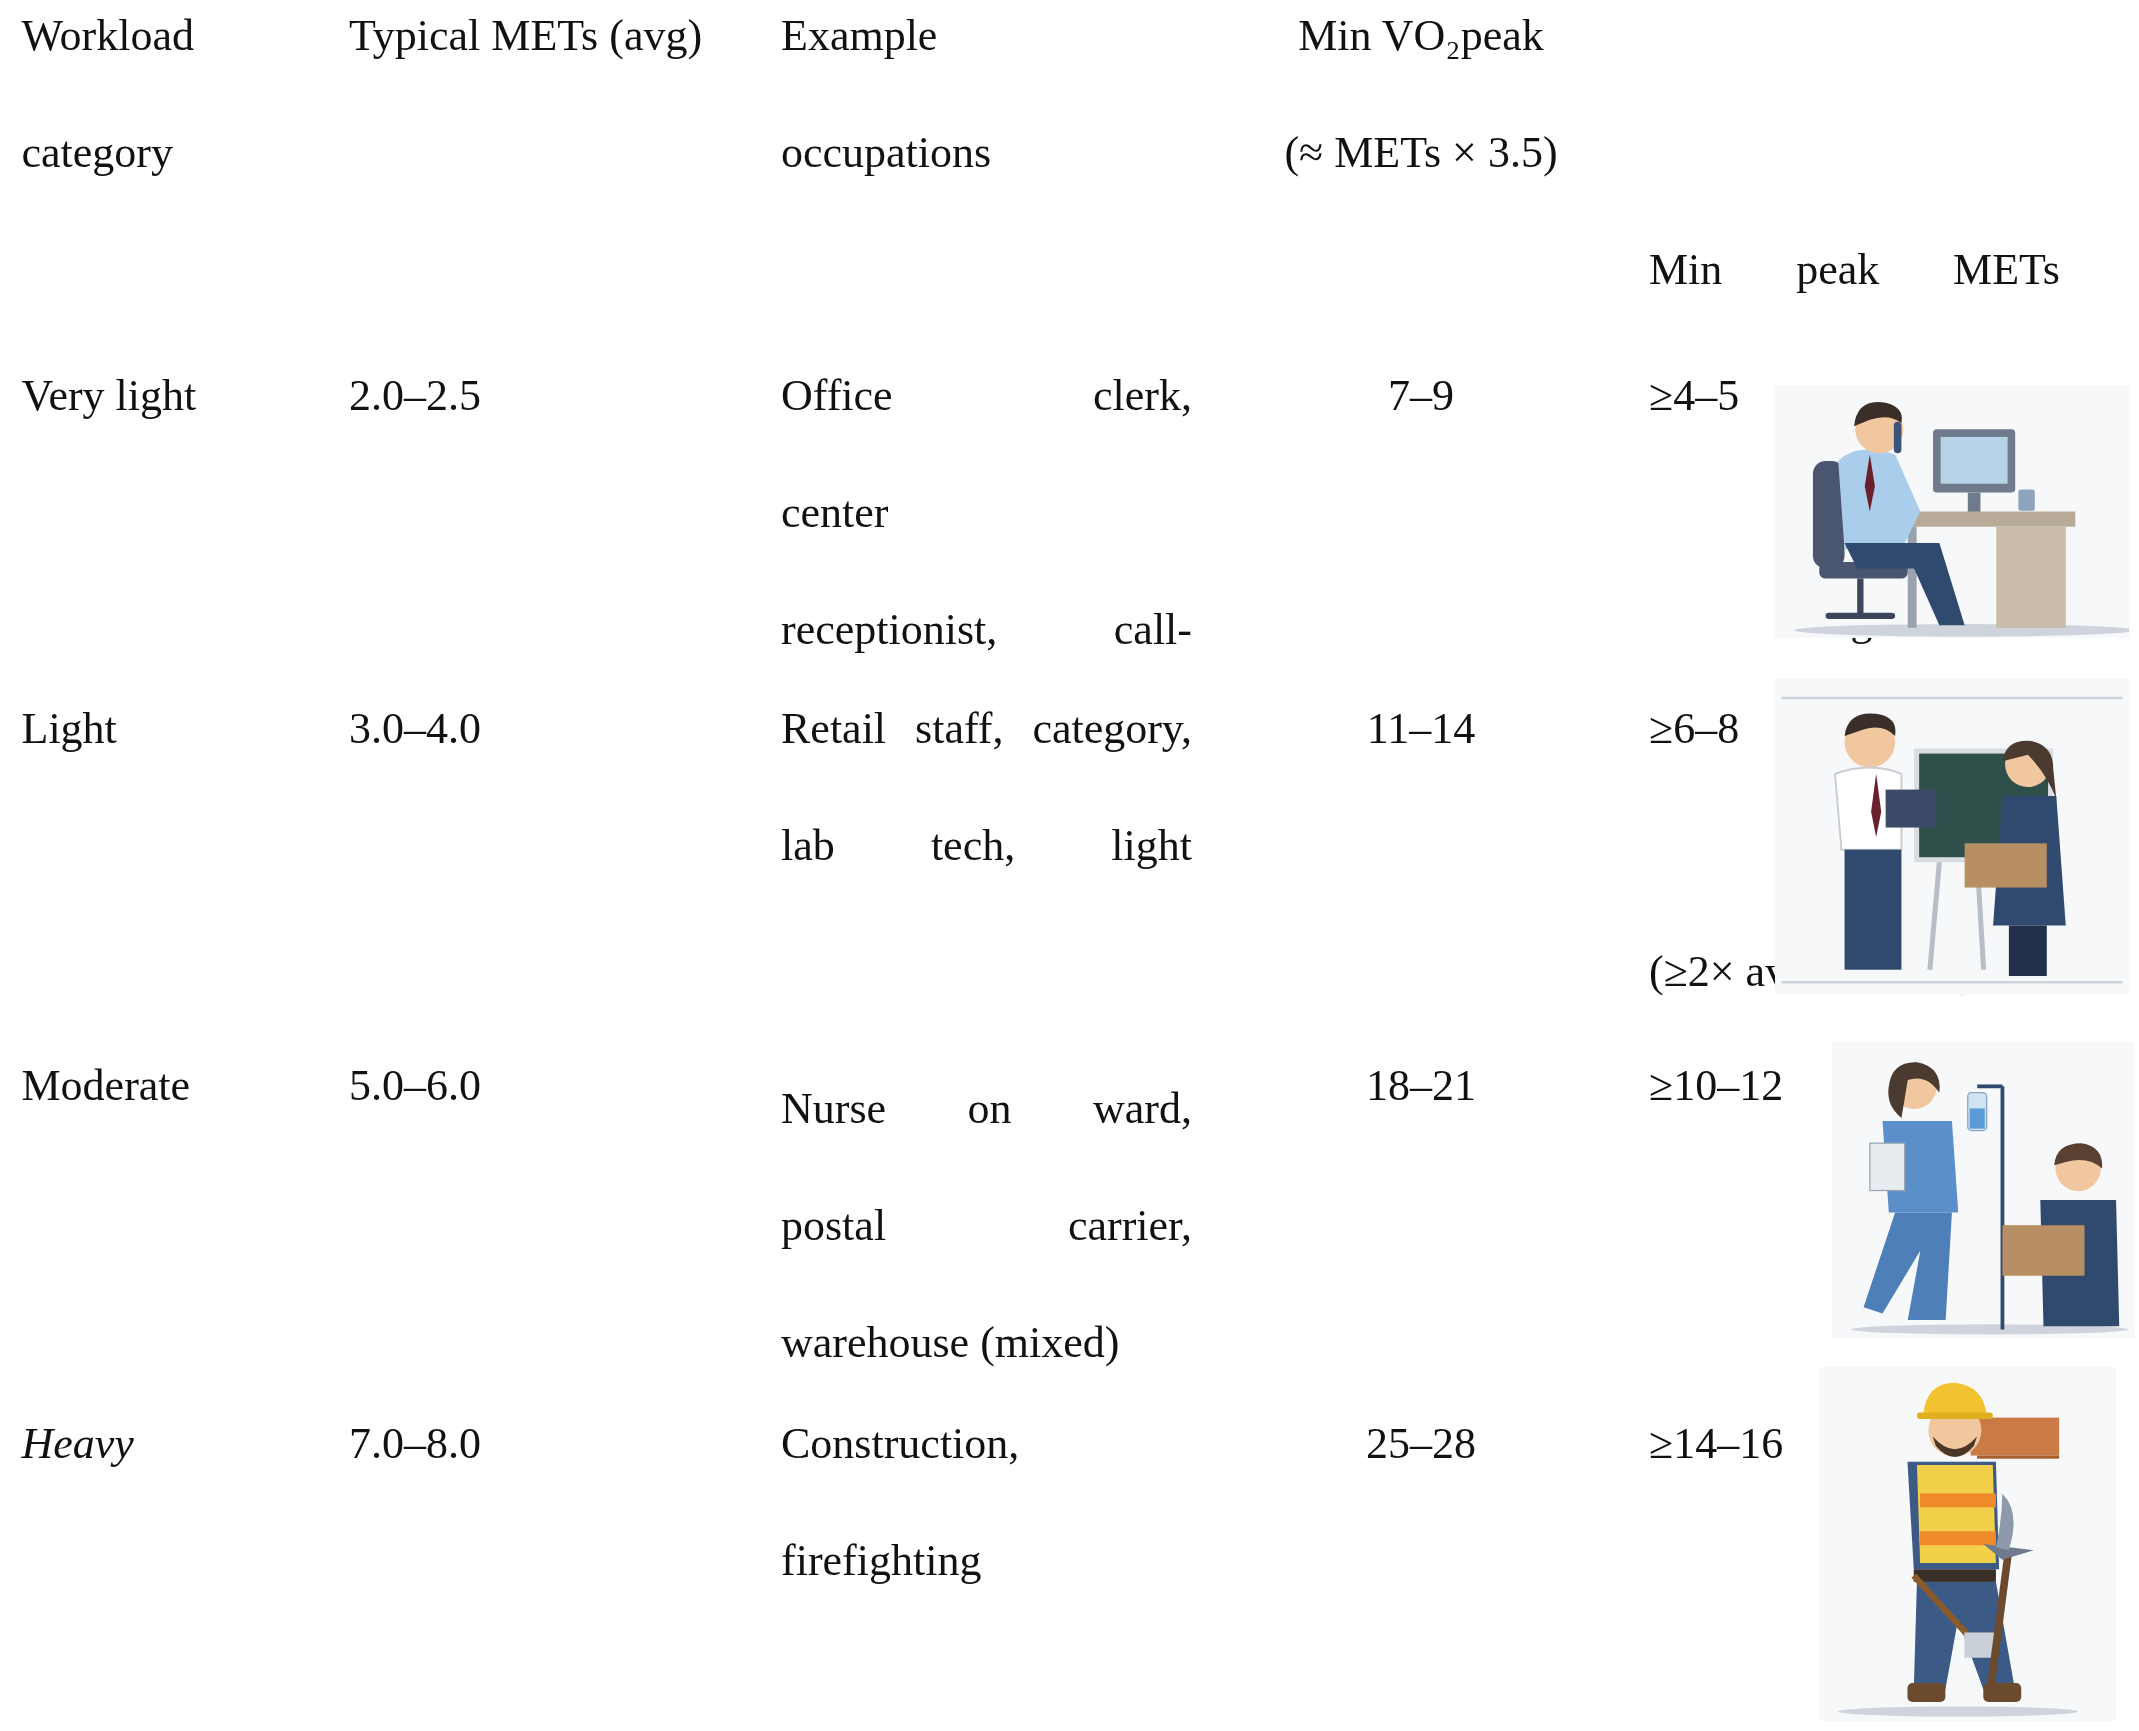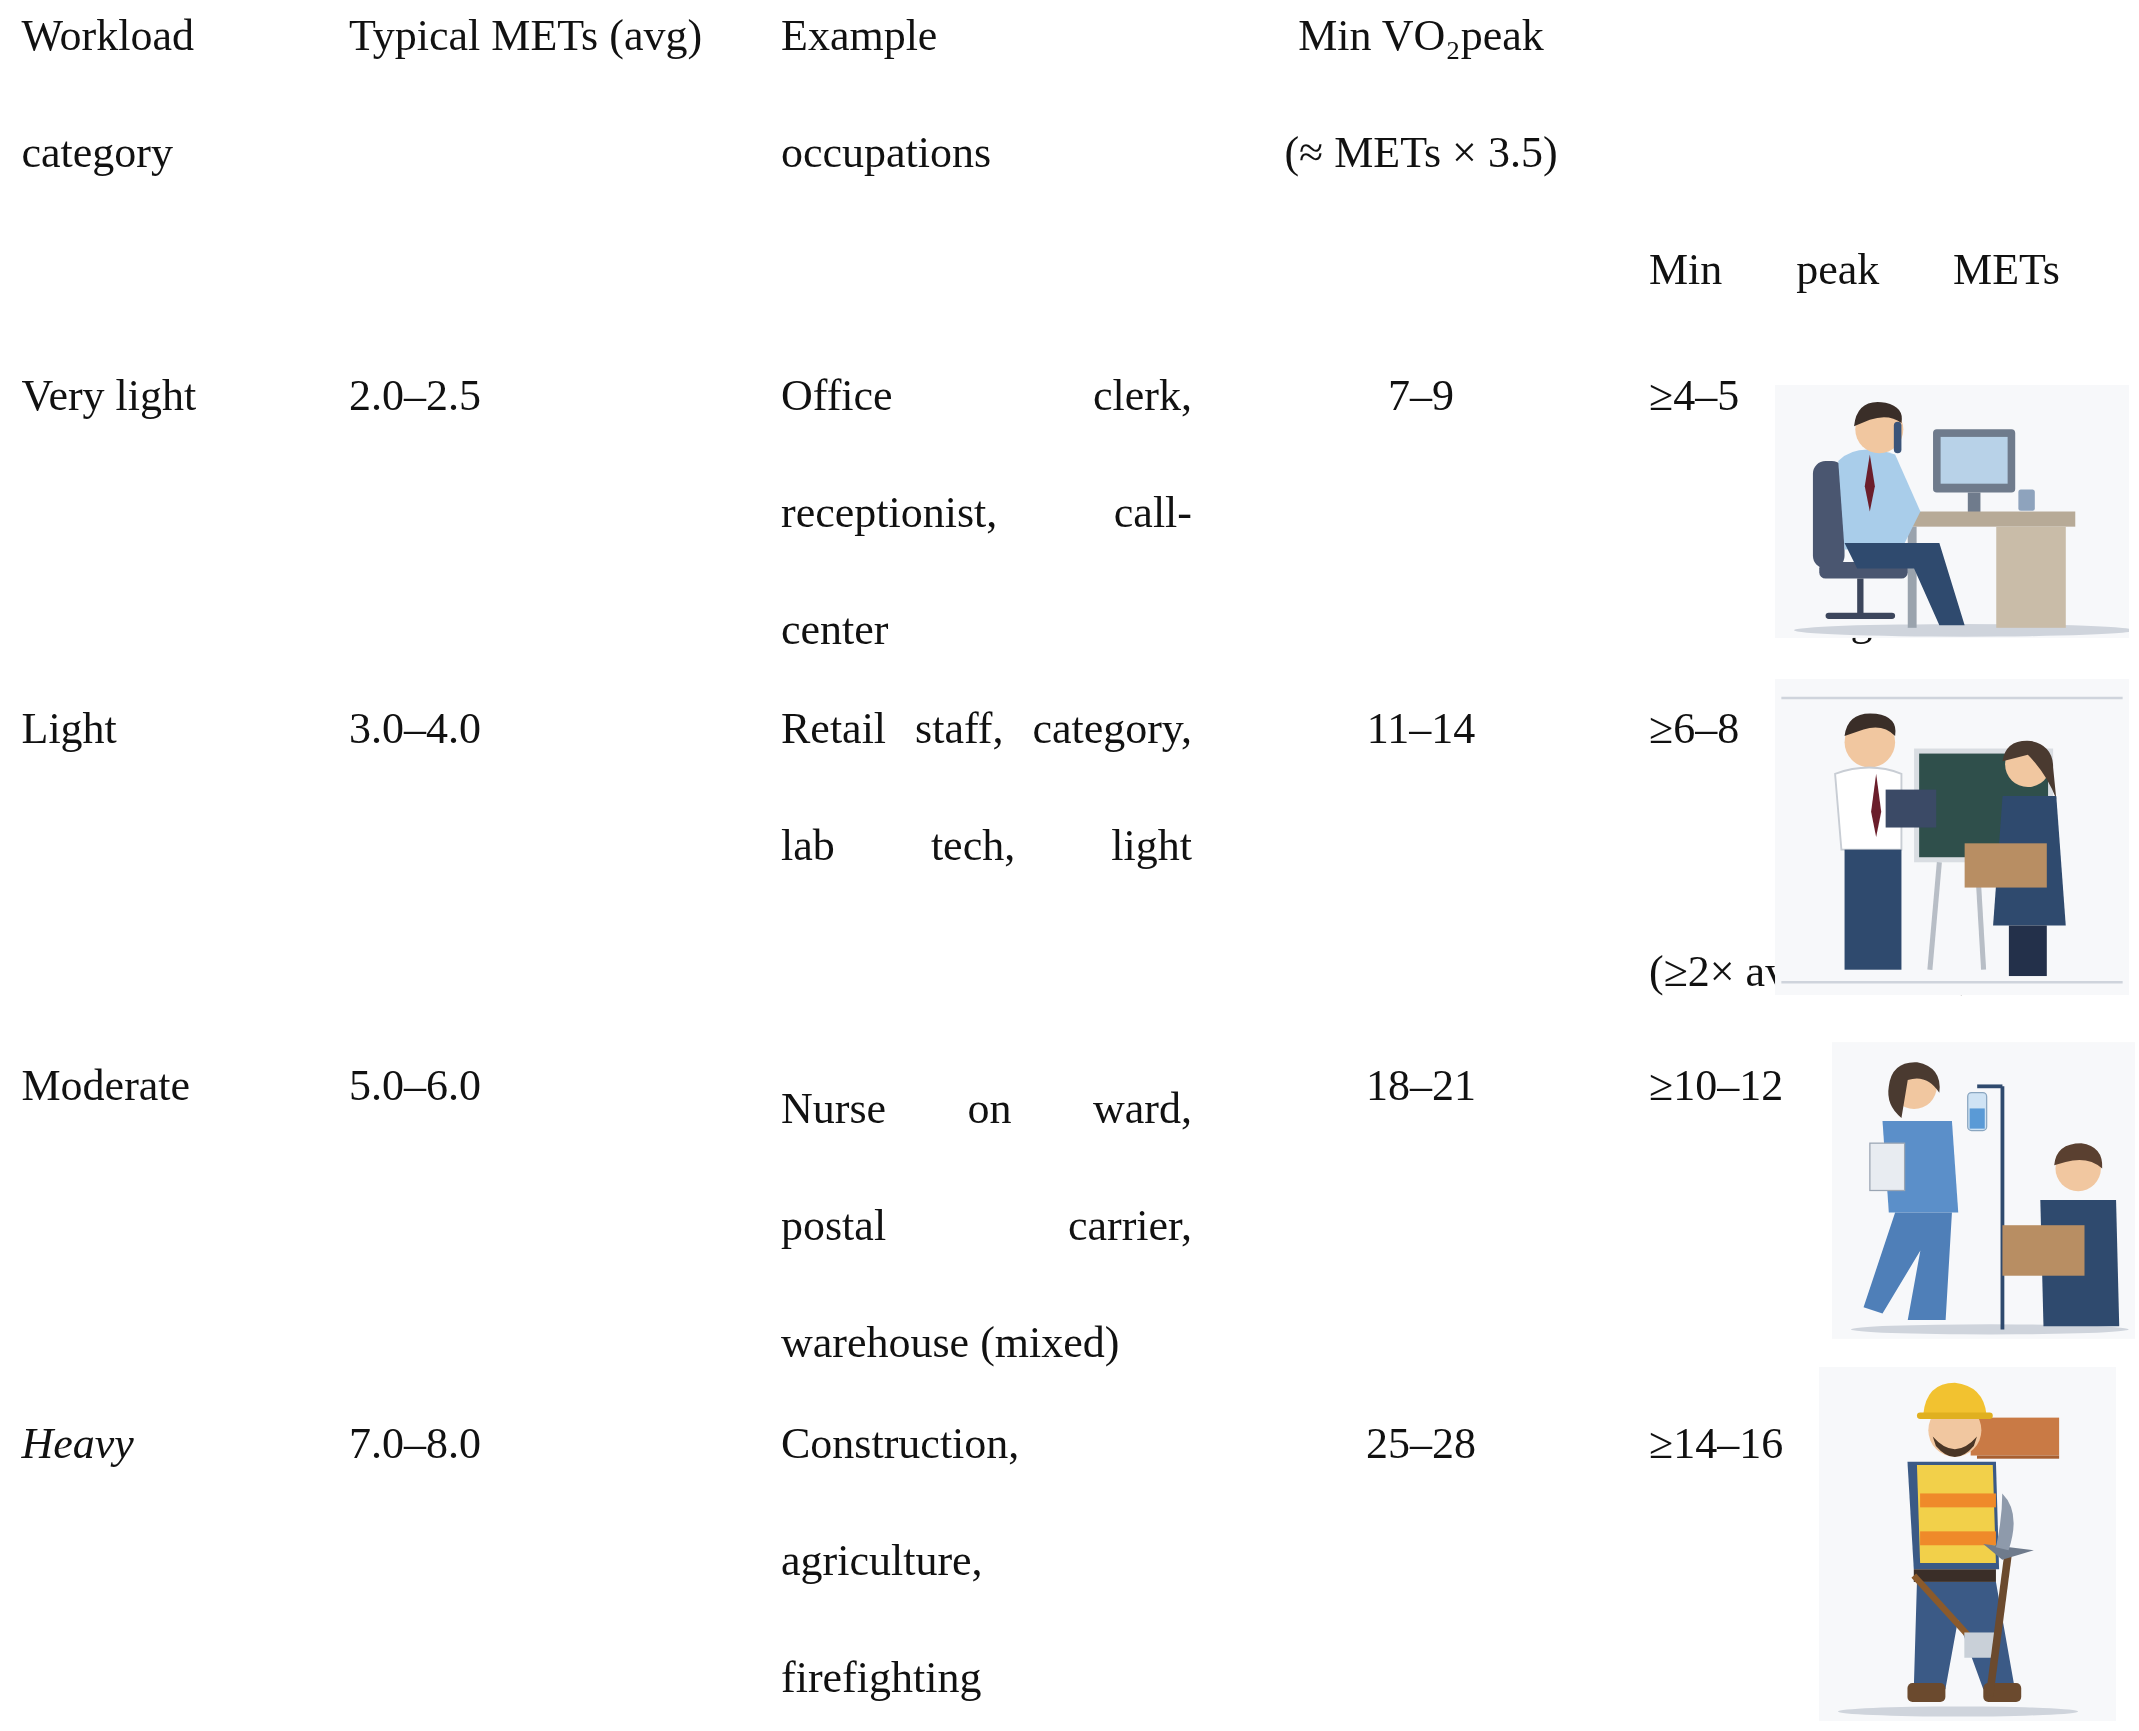--- a/index.html
+++ b/index.html
@@ -34,22 +34,22 @@
 <div class="cell center" style="left:1649px;top:-23px;width:411px;white-space:pre;">
   <div style="text-align:justify;text-align-last:justify;">Min    peak    METs</div>
   <div>target</div>
   <div style="text-align:left;">(≥2× avg demand)</div>
 </div>
 
 <div class="cell" style="left:21.5px;top:337px;">Very light</div>
 <div class="cell" style="left:349px;top:337px;">2.0–2.5</div>
 <div class="cell just" style="left:781px;top:337px;width:411px;">
   <div>Office clerk,</div>
+  <div style="text-align-last:left;">center</div>
   <div>receptionist, call-</div>
-  <div style="text-align-last:left;">center</div>
 </div>
 <div class="cell center" style="left:1257px;top:337px;width:328px;">7–9</div>
 <div class="cell" style="left:1649px;top:337px;">≥4–5</div>
 <svg class="img" style="left:1775px;top:385px;" width="354" height="253" viewBox="0 0 560 400">
   <rect x="0" y="0" width="560" height="400" fill="#f7f8fa"></rect>
   <ellipse cx="300" cy="388" rx="270" ry="10" fill="#cfd4dc"></ellipse>
   <rect x="250" y="70" width="130" height="100" rx="6" fill="#6f7b8c"></rect>
   <rect x="262" y="82" width="106" height="74" fill="#b8d2e8"></rect>
   <rect x="305" y="170" width="20" height="36" fill="#6f7b8c"></rect>
   <rect x="385" y="165" width="26" height="34" rx="4" fill="#8ea3bd"></rect>
@@ -121,21 +121,20 @@
   <circle cx="390" cy="200" r="36" fill="#f1c7a0"></circle>
   <path d="M352 195 Q355 160 395 160 Q430 165 428 200 Q405 180 370 190 Z" fill="#5a4030"></path>
   <path d="M330 250 L450 250 L455 450 L335 450 Z" fill="#2f4a6e"></path>
   <rect x="270" y="290" width="130" height="80" fill="#b88e63"></rect>
 </svg>
 
 <div class="cell" style="left:21.5px;top:1385px;font-style:italic;">Heavy</div>
 <div class="cell" style="left:349px;top:1385px;">7.0–8.0</div>
 <div class="cell" style="left:781px;top:1385px;width:411px;">
   <div>Construction,</div>
-  <div>agriculture,</div>
   <div>firefighting</div>
 </div>
 <div class="cell center" style="left:1257px;top:1385px;width:328px;">25–28</div>
 <div class="cell" style="left:1649px;top:1385px;">≥14–16</div>
 <svg class="img" style="left:1819px;top:1367px;" width="297" height="354" viewBox="0 0 470 560">
   <rect x="0" y="0" width="470" height="560" fill="#f7f8fa"></rect>
   <ellipse cx="220" cy="545" rx="190" ry="8" fill="#cfd4dc"></ellipse>
   <rect x="240" y="80" width="140" height="60" fill="#c97a45"></rect>
   <rect x="250" y="140" width="130" height="5" fill="#a85f30"></rect>
   <circle cx="215" cy="100" r="42" fill="#f1c7a0"></circle>

